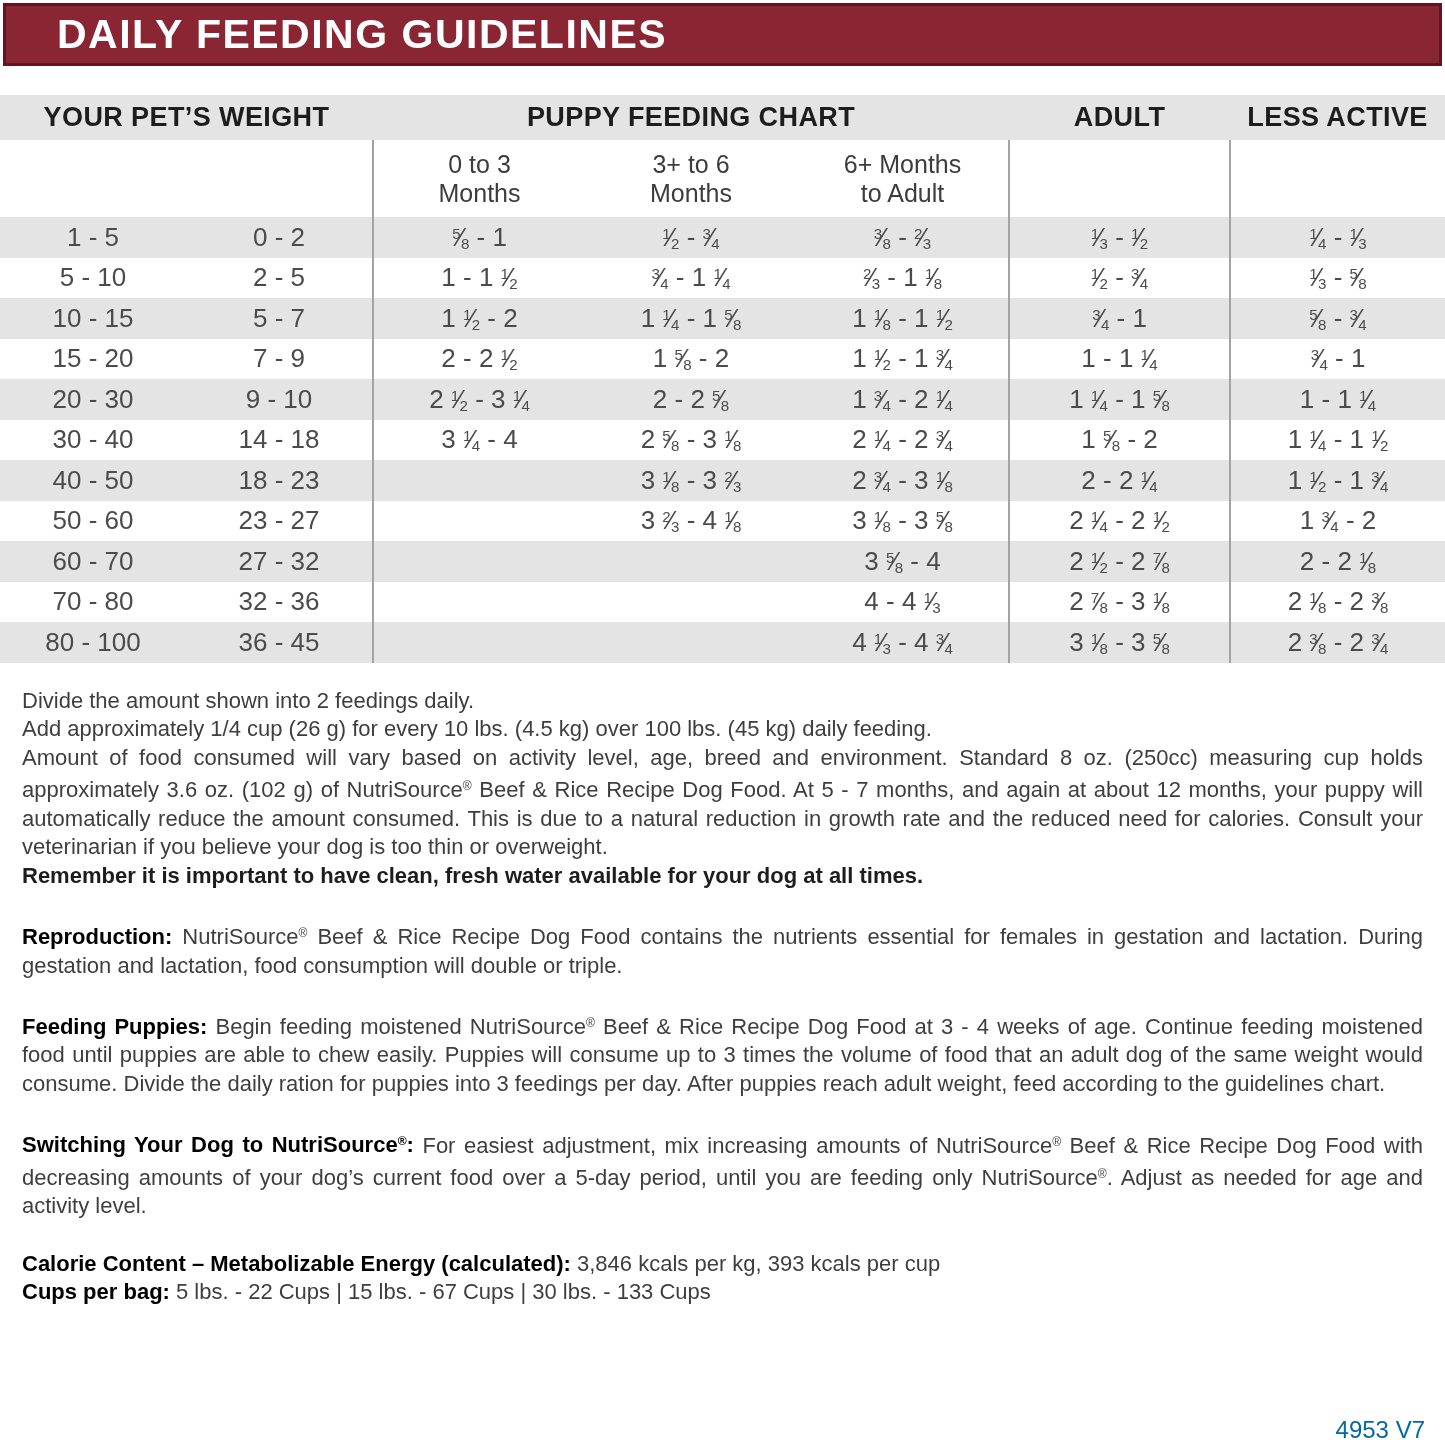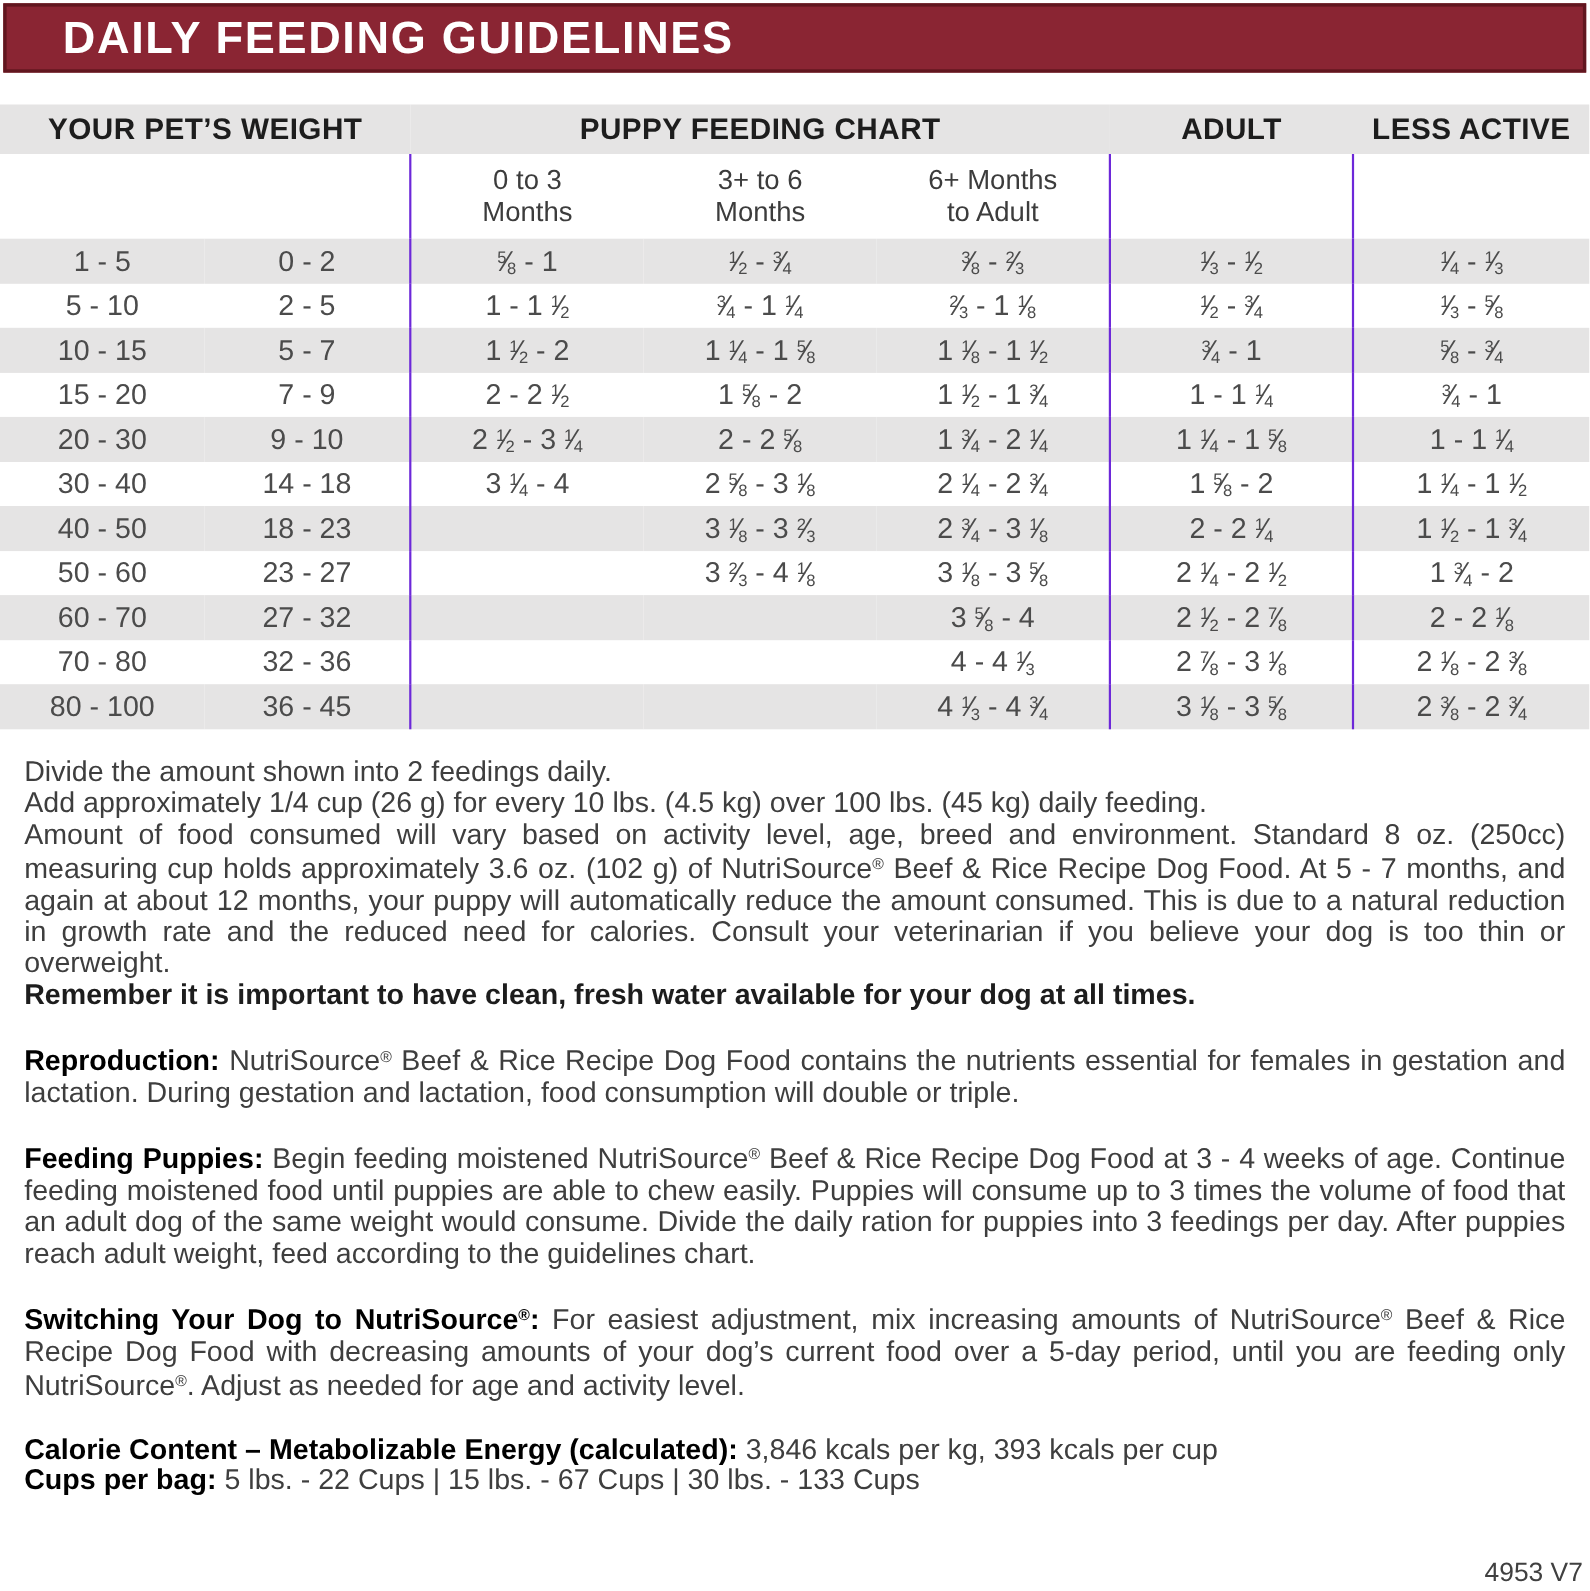--- a/index.html
+++ b/index.html
@@ -20,42 +20,42 @@
   }
   
   table{width:1445px;border-collapse:collapse;table-layout:fixed;margin-top:29px;}
   td{text-align:center;vertical-align:middle;padding:0;}
   .group-row td{
     background:#E5E4E4;font-weight:bold;font-size:27px;color:#1d1d1d;
     height:45px;letter-spacing:.4px;
   }
   .age-row td{height:77px;font-size:25px;color:#3c3c3c;white-space:pre-line;line-height:1.15;}
   .units-row td{height:43px;font-size:25px;color:#3c3c3c;border-top:2px solid #4b4b4b;}
-  .bl{border-left:2px solid #6d28d9;}
+  .bl{border-left:2px solid #a3a3a3;}
   .data-row td{height:40.5px;font-size:26px;color:#4b4b4b;}
   .data-row.odd td{background:#E5E4E4;}
   
   .fr{white-space:nowrap;}
   .fr sup{font-size:.58em;vertical-align:.48em;line-height:0;}
   .fr .fs{margin:0 -2px;}
   .fr sub{font-size:.58em;vertical-align:-.22em;line-height:0;}
   
-  .text-block{padding:0 22px;font-size:26px;line-height:28.6px;color:#3e3e3e;}
+  .text-block{padding:0 22px;font-size:22px;line-height:28.6px;color:#3e3e3e;}
   .notes{margin-top:24px;}
   .text-block p{margin:0;}
   .just{text-align:justify;}
   .bold{font-weight:bold;color:#1d1d1d;}
   .section{margin-top:29px;}
   .section b, .calorie b{color:#000000;}
   .calorie{margin-top:29px;}
   .reg{font-size:.55em;vertical-align:.55em;}
   
   .footer-code{
-    position:absolute;right:6px;bottom:2px;
-    font-size:24px;color:#404040;font-weight:500;
+    position:absolute;right:20px;bottom:2px;
+    font-size:24px;color:#0369a1;font-weight:500;
   }
 </style>
 </head>
 <body>
 
 <div class="banner">
   <div class="title">DAILY FEEDING GUIDELINES</div>
 </div>
 
 <table>

